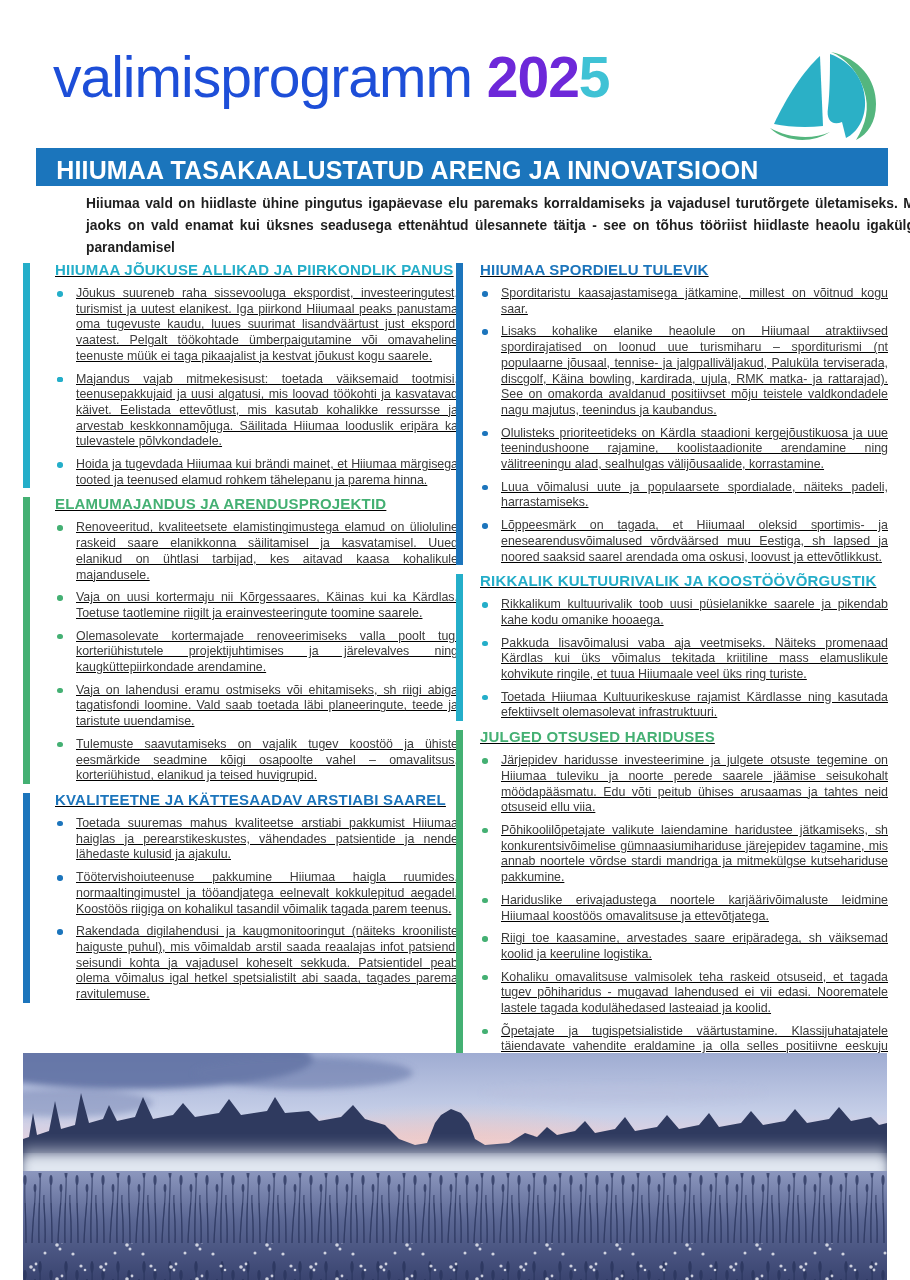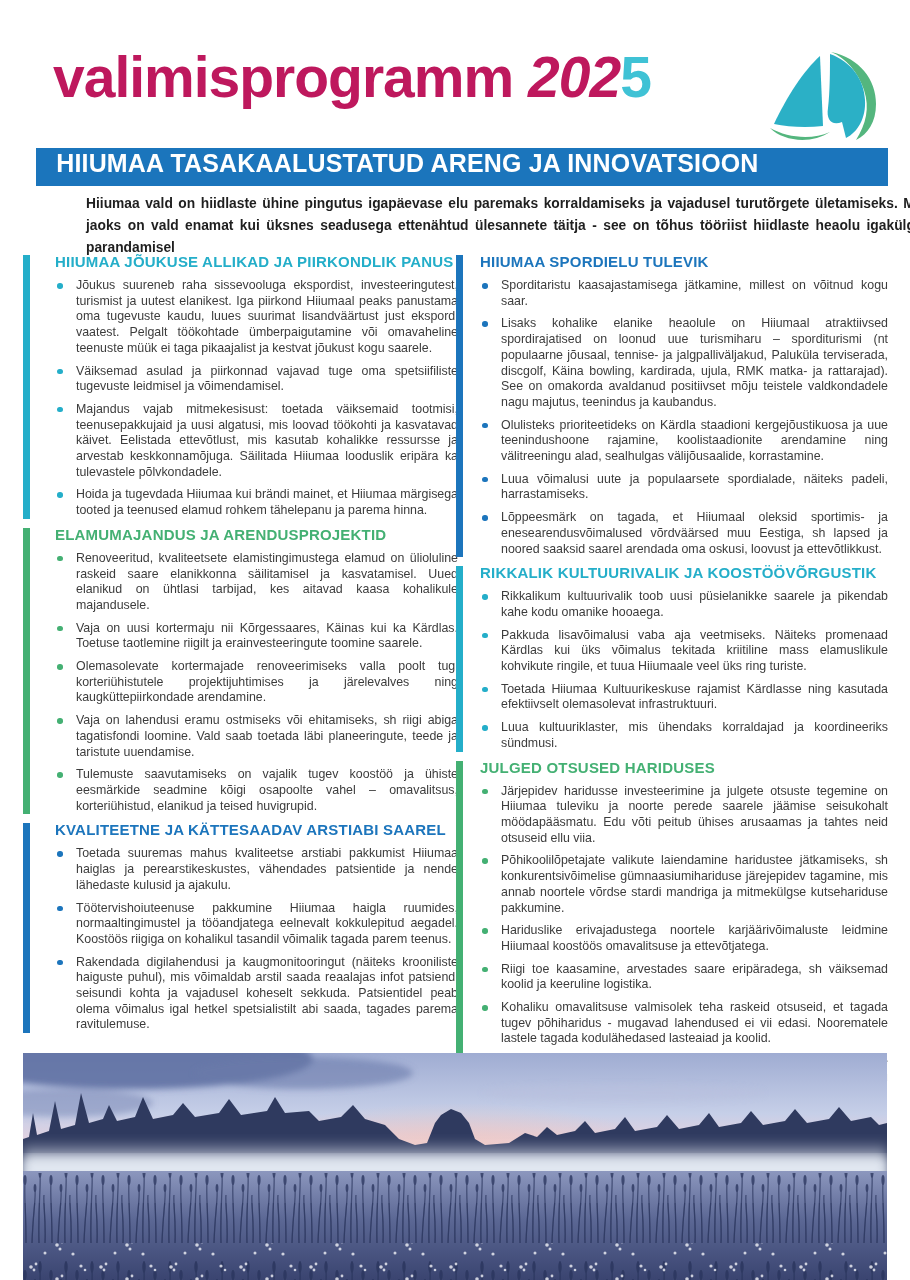--- a/index.html
+++ b/index.html
@@ -1,31 +1,31 @@
 <!DOCTYPE html>
 <html><head>
 <meta charset="utf-8">
 <style>
   html,body { margin:0; padding:0; }
   body {
     width:910px; height:1280px; position:relative; overflow:hidden;
     background:#ffffff; font-family:"Liberation Sans", sans-serif;
   }
   .title-block { position:absolute; left:53px; top:44px; font-size:57px; letter-spacing:-1px; white-space:nowrap; }
-  .title-main { color:#be185d; font-weight:700; }
-  .title-year { color:#be185d; font-weight:600;font-style:italic; }
+  .title-main { color:#1d4ed8; font-weight:400; }
+  .title-year { color:#6d28d9; font-weight:600; }
   .title-five { color:#3FC2D5; font-weight:600; }
   .logo { position:absolute; left:768px; top:50px; width:120px; height:98px; }
 
-  .banner { position:absolute; left:36px; top:148px; width:852px; height:38px; background:#1B75BC; display:flex; align-items:flex-start; }
+  .banner { position:absolute; left:36px; top:148px; width:852px; height:38px; background:#1B75BC; display:flex; align-items:flex-end; }
   .banner-text { color:#ffffff; font-weight:700; font-size:26px; letter-spacing:0.2px; transform:scaleX(0.96); transform-origin:left center; padding-left:21px; white-space:nowrap; }
 
   .intro { position:absolute; left:40px; top:193px; width:848px; font-weight:700; font-size:13.8px; line-height:22px; color:#1F1F1F; text-align:justify;margin-left:46px; }
 
-  .col { position:absolute; top:253px; }
+  .col { position:absolute; top:261px;text-decoration:underline; }
   .col-left  { left:55px;  width:403px; }
   .col-right { left:480px; width:408px; }
 
   .sec { position:relative; }
   .sec + .sec { }
   .sec .bar { position:absolute; top:2px; bottom:0; width:7px; background:var(--c); }
   .col-left  .sec .bar { left:-32px; }
   .col-right .sec .bar { left:-24px; }
   .sec h2 { margin:0 0 8px 0; font-size:15px; font-weight:700; color:var(--c); letter-spacing:0.2px; }
   .sec ul { margin:0; padding:0; list-style:none; }
@@ -62,21 +62,21 @@
 </div>
 
 <div class="intro">Hiiumaa vald on hiidlaste ühine pingutus igapäevase elu paremaks korraldamiseks ja vajadusel turutõrgete ületamiseks. Meie jaoks on vald enamat kui üksnes seadusega ettenähtud ülesannete täitja - see on tõhus tööriist hiidlaste heaolu igakülgsel parandamisel</div>
 
 <div class="col col-left">
   <section class="sec" style="--c: #24AEC9;">
       <div class="bar"></div>
       <h2>HIIUMAA JÕUKUSE ALLIKAD JA PIIRKONDLIK PANUS</h2>
       <ul>
         <li><span class="dot"></span><span>Jõukus suureneb raha sissevooluga ekspordist, investeeringutest, turismist ja uutest elanikest. Iga piirkond Hiiumaal peaks panustama oma tugevuste kaudu, luues suurimat lisandväärtust just ekspordi vaatest. Pelgalt töökohtade ümberpaigutamine või omavaheline teenuste müük ei taga pikaajalist ja kestvat jõukust kogu saarele.</span></li>
-        <li><span class="dot"></span><span>Väiksemad asulad ja piirkonnad vajavad tuge oma spetsiifiliste tugevuste leidmisel ja võimendamisel.</span></li>
+        <li><span class="dot"></span></li>
         <li><span class="dot"></span><span>Majandus vajab mitmekesisust: toetada väiksemaid tootmisi, teenusepakkujaid ja uusi algatusi, mis loovad töökohti ja kasvatavad käivet. Eelistada ettevõtlust, mis kasutab kohalikke ressursse ja arvestab keskkonnamõjuga. Säilitada Hiiumaa looduslik eripära ka tulevastele põlvkondadele.</span></li>
         <li><span class="dot"></span><span>Hoida ja tugevdada Hiiumaa kui brändi mainet, et Hiiumaa märgisega tooted ja teenused elamud rohkem tähelepanu ja parema hinna.</span></li>
       </ul>
     </section>
   <section class="sec" style="--c: #44B073;">
       <div class="bar"></div>
       <h2>ELAMUMAJANDUS JA ARENDUSPROJEKTID</h2>
       <ul>
         <li><span class="dot"></span><span>Renoveeritud, kvaliteetsete elamistingimustega elamud on ülioluline raskeid saare elanikkonna säilitamisel ja kasvatamisel. Uued elanikud on ühtlasi tarbijad, kes aitavad kaasa kohalikule majandusele.</span></li>
         <li><span class="dot"></span><span>Vaja on uusi kortermaju nii Kõrgessaares, Käinas kui ka Kärdlas. Toetuse taotlemine riigilt ja erainvesteeringute toomine saarele.</span></li>
@@ -108,21 +108,20 @@
         <li><span class="dot"></span><span>Lõppeesmärk on tagada, et Hiiumaal oleksid sportimis- ja enesearendusvõimalused võrdväärsed muu Eestiga, sh lapsed ja noored saaksid saarel arendada oma oskusi, loovust ja ettevõtlikkust.</span></li>
       </ul>
     </section>
   <section class="sec" style="--c: #24AEC9;">
       <div class="bar"></div>
       <h2>RIKKALIK KULTUURIVALIK JA KOOSTÖÖVÕRGUSTIK</h2>
       <ul>
         <li><span class="dot"></span><span>Rikkalikum kultuurivalik toob uusi püsielanikke saarele ja pikendab kahe kodu omanike hooaega.</span></li>
         <li><span class="dot"></span><span>Pakkuda lisavõimalusi vaba aja veetmiseks. Näiteks promenaad Kärdlas kui üks võimalus tekitada kriitiline mass elamuslikule kohvikute ringile, et tuua Hiiumaale veel üks ring turiste.</span></li>
         <li><span class="dot"></span><span>Toetada Hiiumaa Kultuurikeskuse rajamist Kärdlasse ning kasutada efektiivselt olemasolevat infrastruktuuri.</span></li>
-        <li><span class="dot"></span><span>Luua kultuuriklaster, mis ühendaks korraldajad ja koordineeriks sündmusi.</span></li>
       </ul>
     </section>
   <section class="sec" style="--c: #44B073;">
       <div class="bar"></div>
       <h2>JULGED OTSUSED HARIDUSES</h2>
       <ul>
         <li><span class="dot"></span><span>Järjepidev haridusse investeerimine ja julgete otsuste tegemine on Hiiumaa tuleviku ja noorte perede saarele jäämise seisukohalt möödapääsmatu. Edu võti peitub ühises arusaamas ja tahtes neid otsuseid ellu viia.</span></li>
         <li><span class="dot"></span><span>Põhikoolilõpetajate valikute laiendamine haridustee jätkamiseks, sh konkurentsivõimelise gümnaasiumihariduse järejepidev tagamine, mis annab noortele võrdse stardi mandriga ja mitmekülgse kutsehariduse pakkumine.</span></li>
         <li><span class="dot"></span><span>Hariduslike erivajadustega noortele karjäärivõimaluste leidmine Hiiumaal koostöös omavalitsuse ja ettevõtjatega.</span></li>
         <li><span class="dot"></span><span>Riigi toe kaasamine, arvestades saare eripäradega, sh väiksemad koolid ja keeruline logistika.</span></li>

